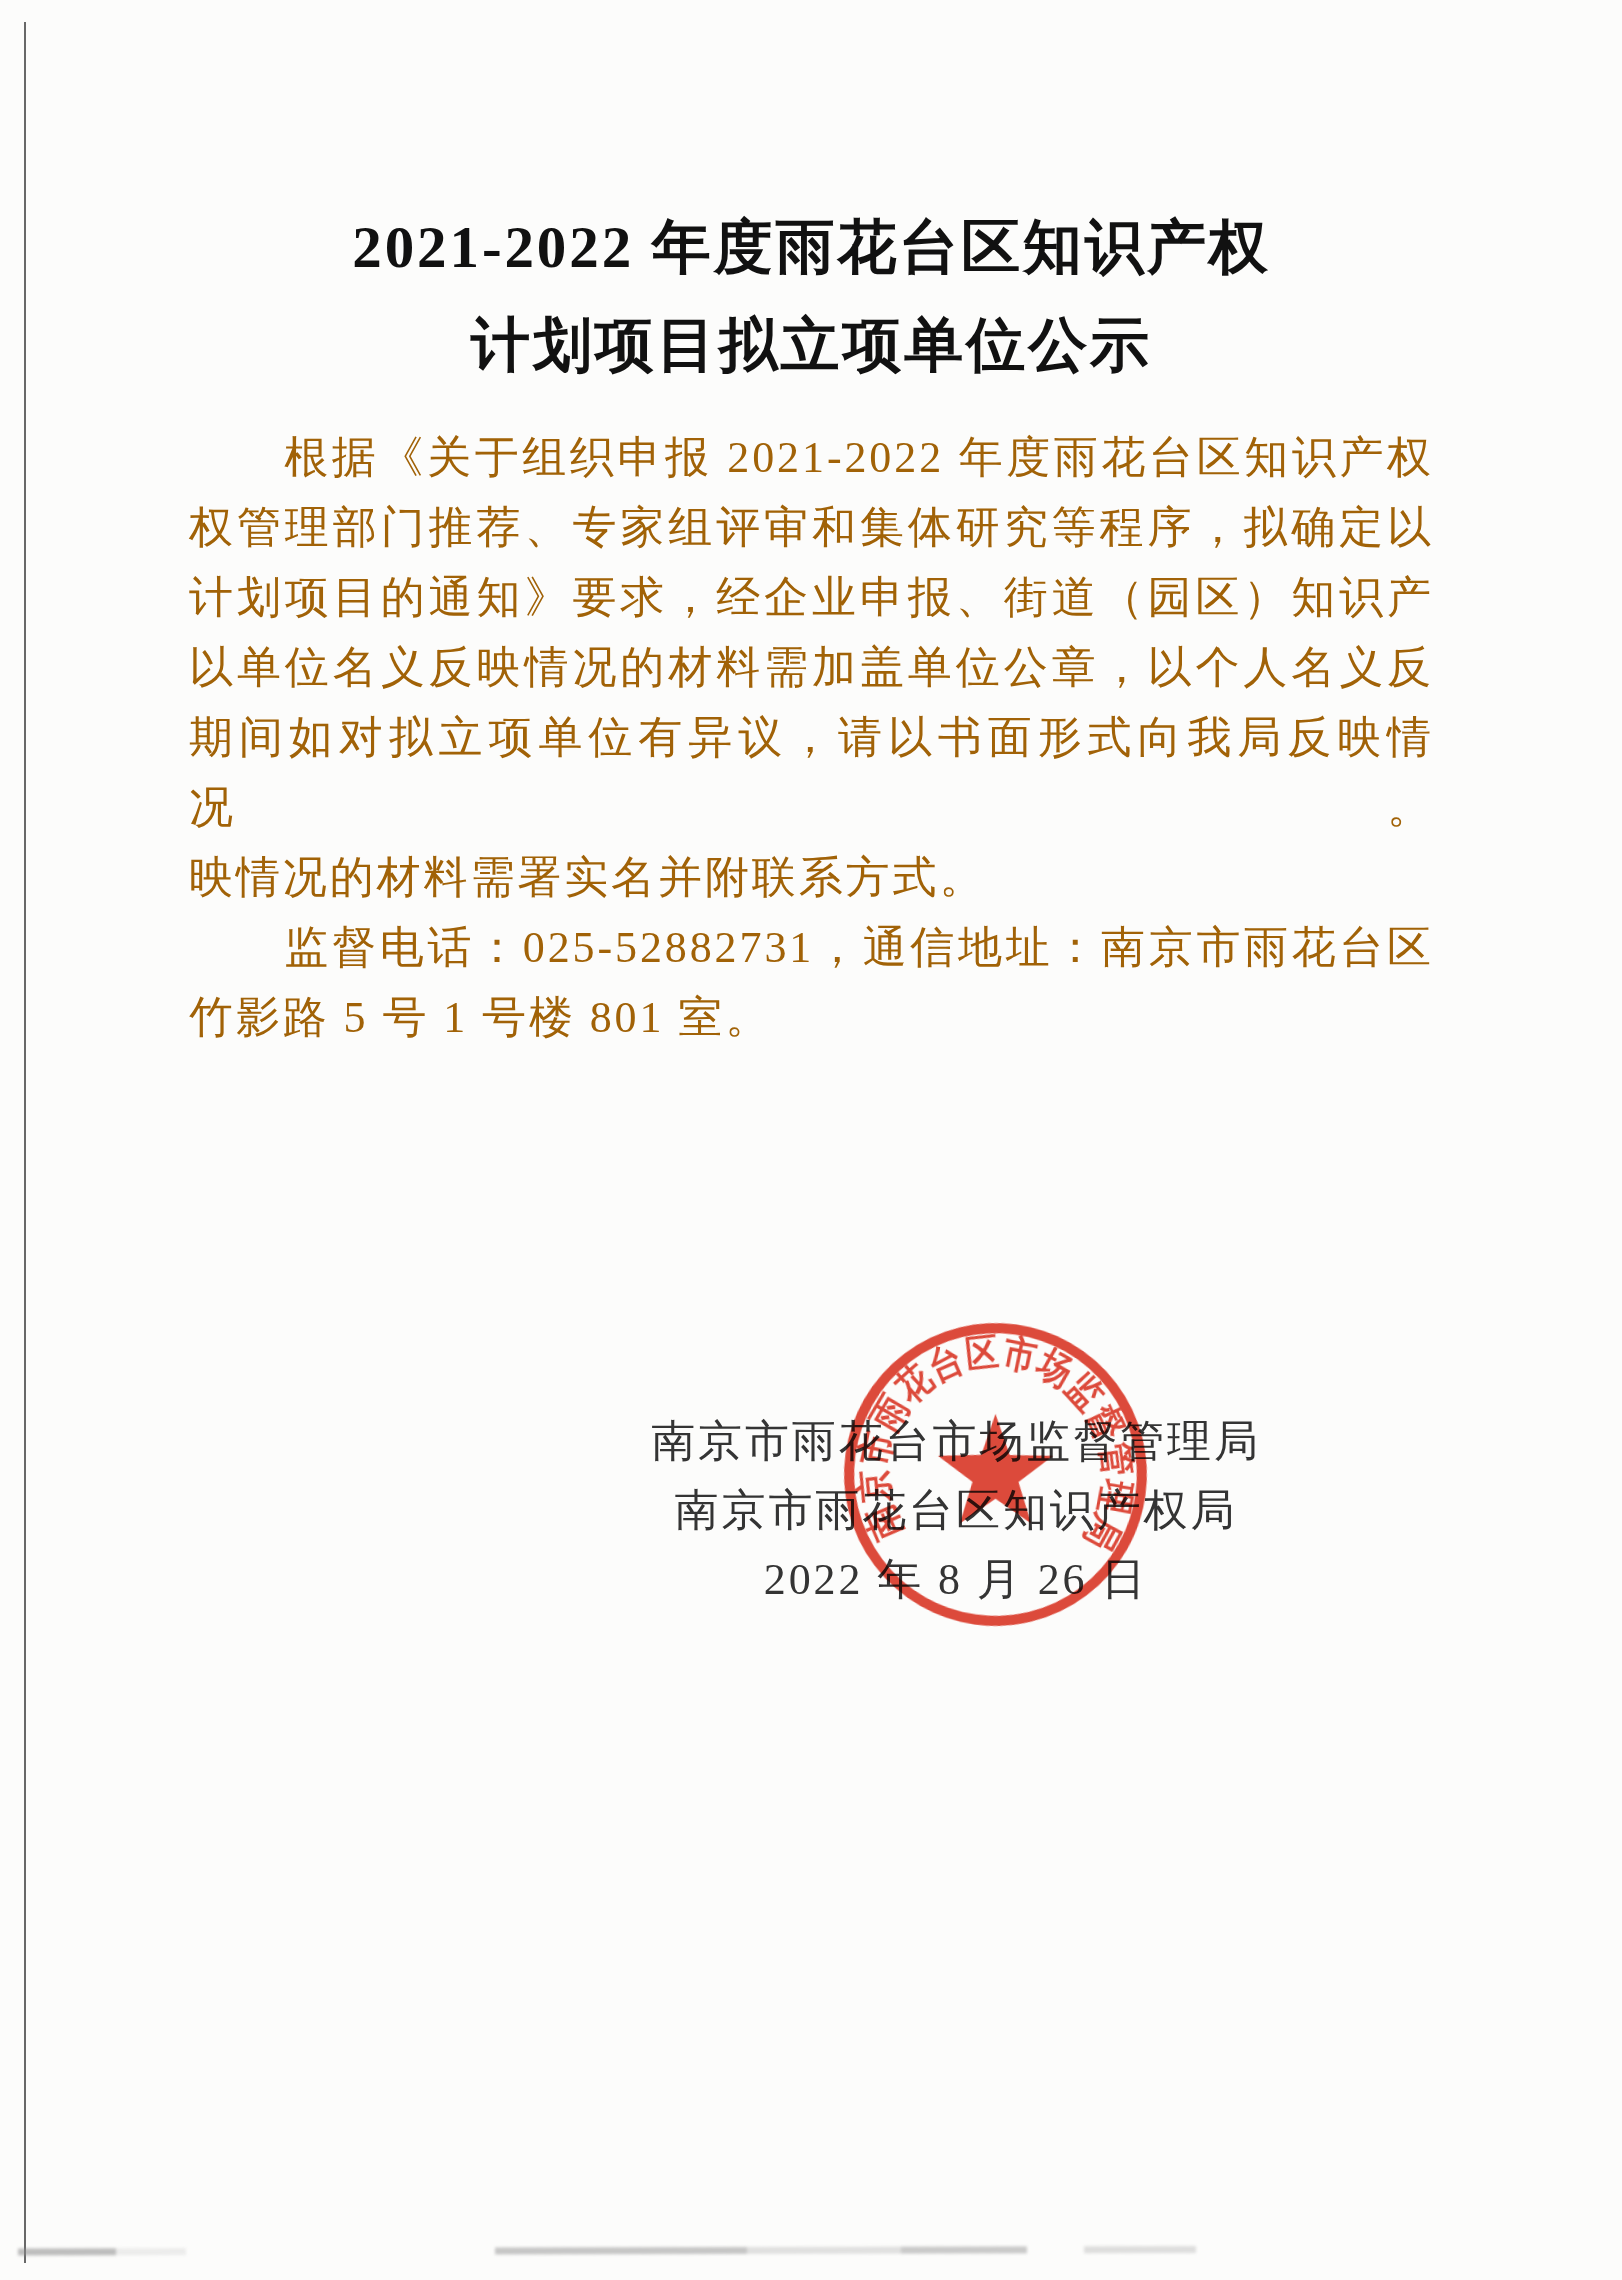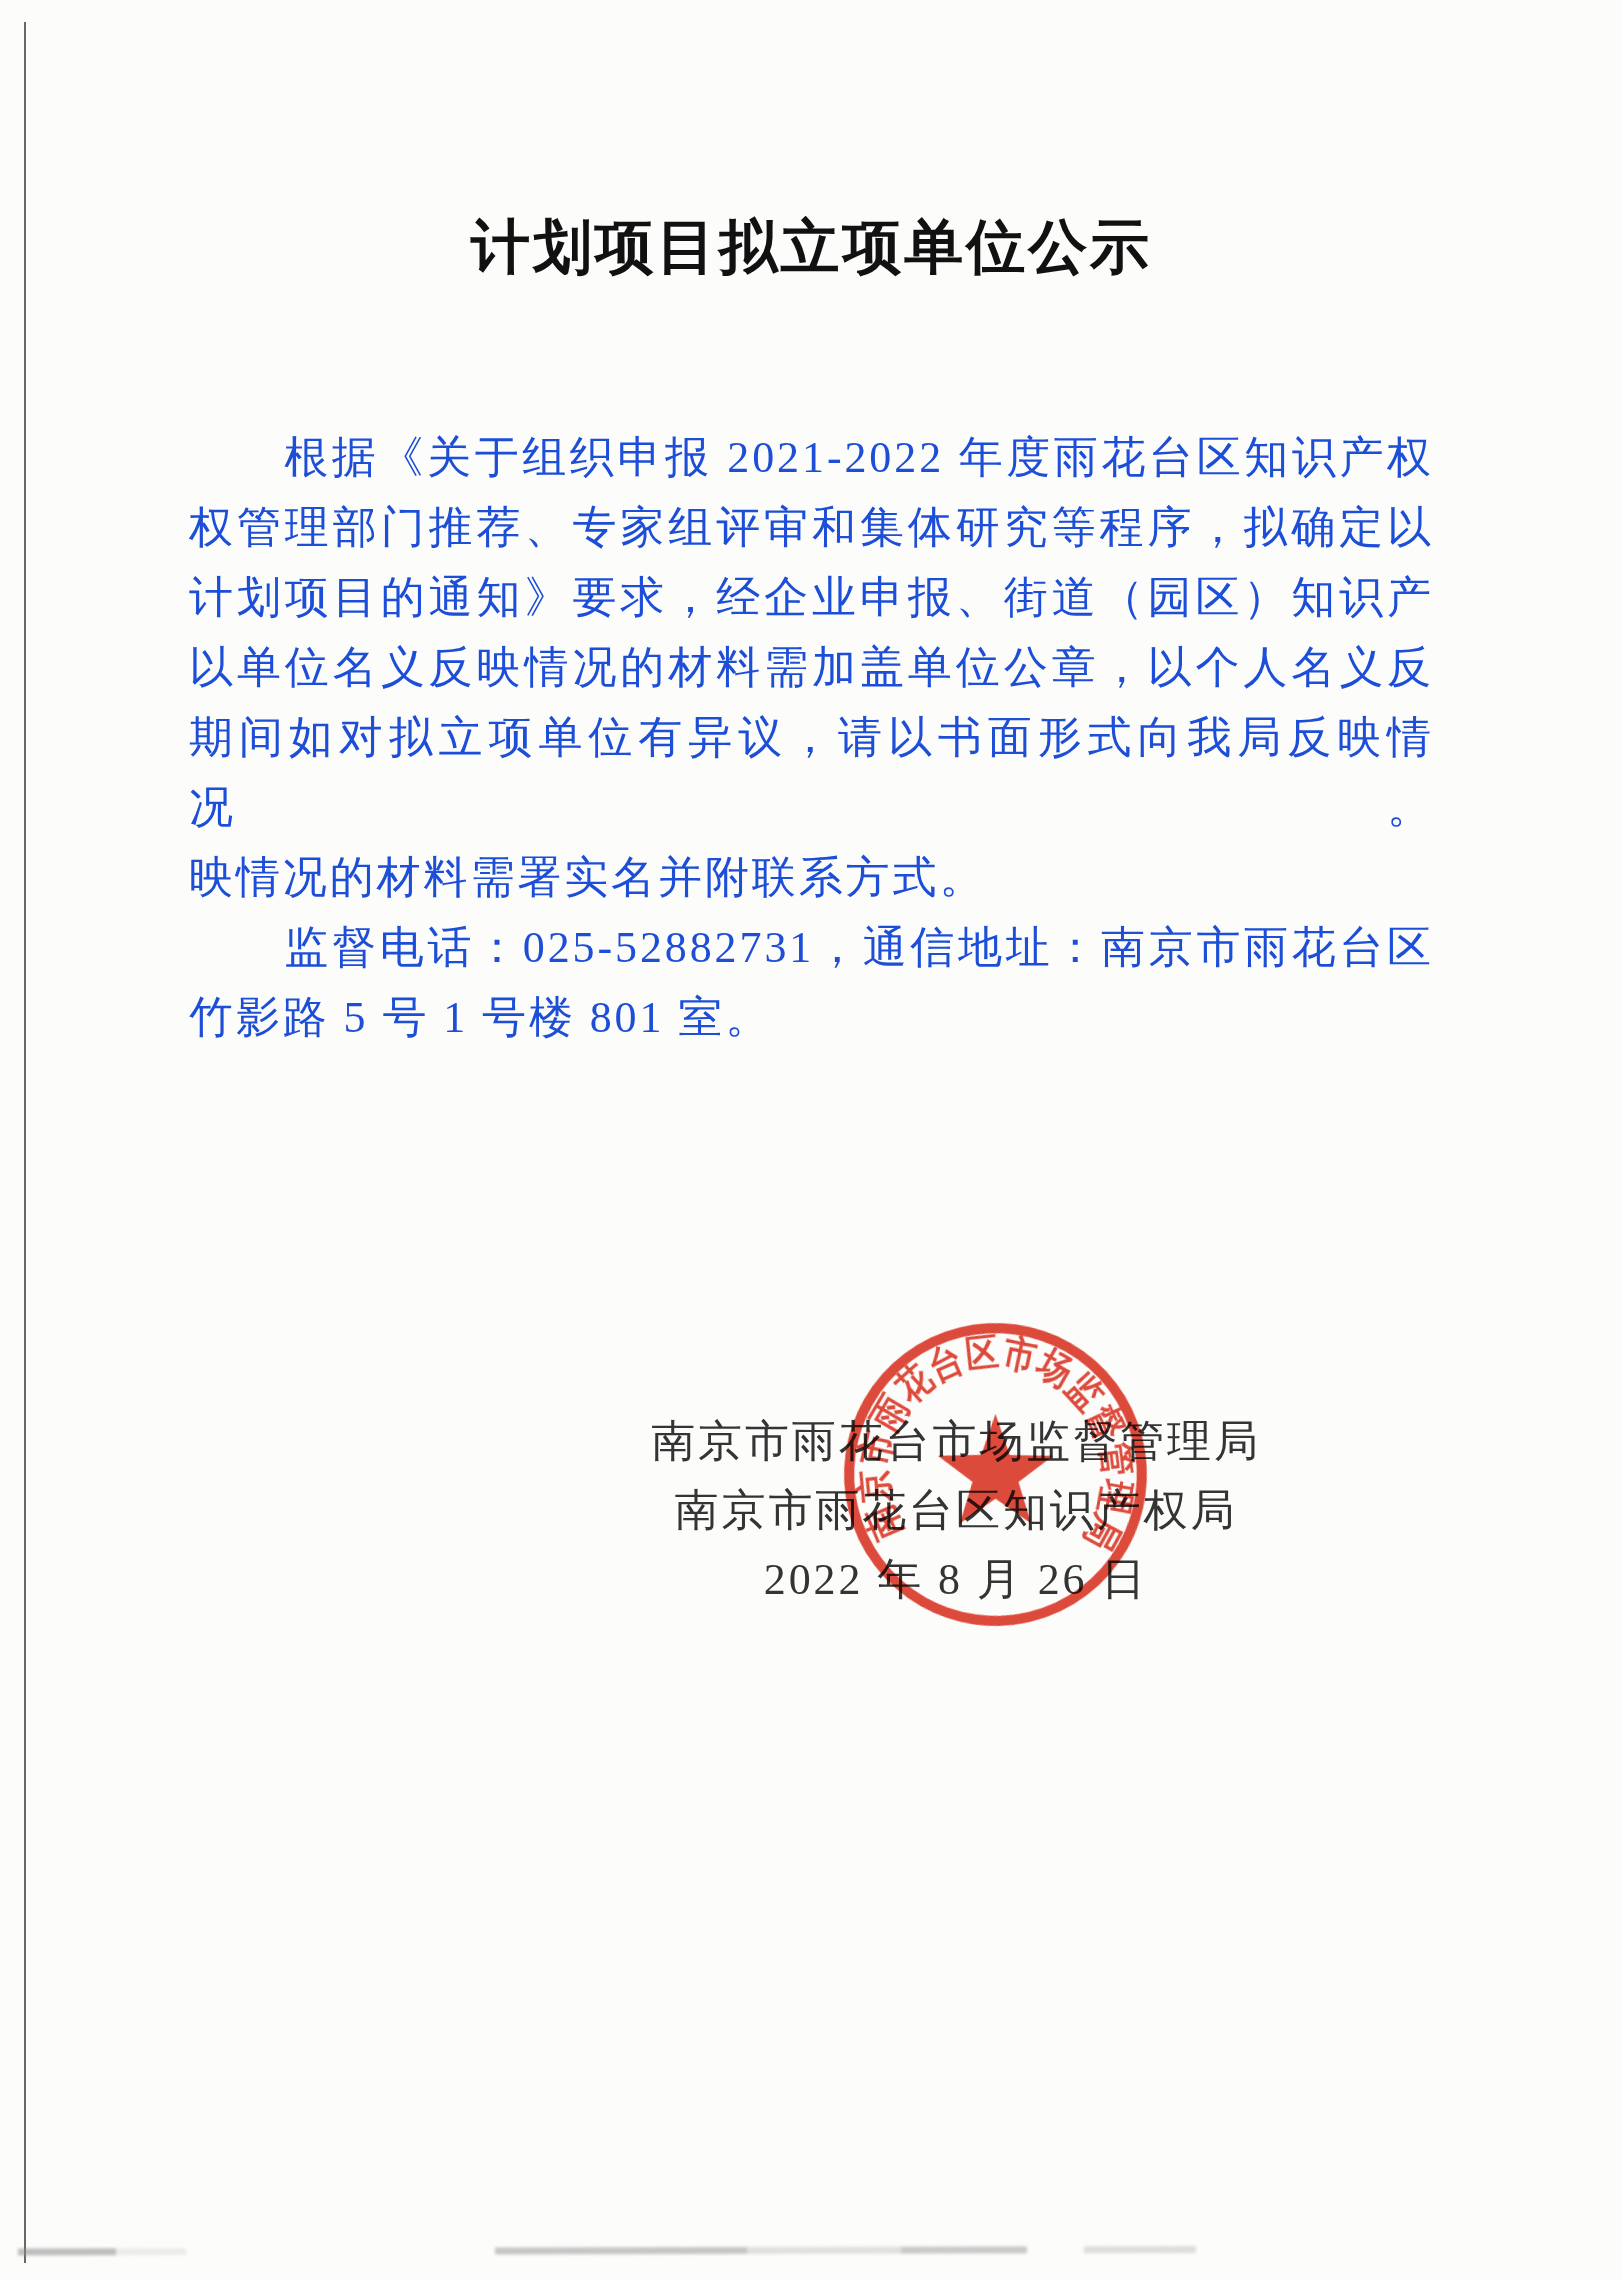--- a/index.html
+++ b/index.html
@@ -28,21 +28,21 @@
   
   .title-block{
     position:absolute;left:189px;top:198px;width:1245px;
     text-align:center;font-weight:bold;color:#111;
     font-size:59px;line-height:98px;letter-spacing:2.9px;
   }
   
   .body-block{
     position:absolute;left:189px;top:423px;width:1245px;
     font-size:44px;line-height:70px;letter-spacing:2.9px;
-    color:#1d4ed8;
+    color:#a16207;
   }
   .ln{white-space:nowrap;}
   .ln.full{white-space:normal;text-align:justify;text-align-last:justify;}
   
   .sig-block{
     position:absolute;left:549px;top:1407px;width:814px;
     text-align:center;font-size:44px;line-height:69px;letter-spacing:2.9px;
     color:#343434;
   }
   
@@ -55,20 +55,21 @@
   .stamp svg{width:100%;height:100%;}
 </style>
 </head>
 <body>
 
 <div class="page">
 
   <div class="left-line"></div>
 
   <div class="title-block">
+    <div>2021-2022 年度雨花台区知识产权</div>
     <div>计划项目拟立项单位公示</div>
   </div>
 
   <div class="body-block">
     <div class="ln full">　　根据《关于组织申报 2021-2022 年度雨花台区知识产权</div>
     <div class="ln full">权管理部门推荐、专家组评审和集体研究等程序，拟确定以</div>
     <div class="ln full">计划项目的通知》要求，经企业申报、街道（园区）知识产</div>
     <div class="ln full">以单位名义反映情况的材料需加盖单位公章，以个人名义反</div>
     <div class="ln full">期间如对拟立项单位有异议，请以书面形式向我局反映情况。</div>
     <div class="ln">映情况的材料需署实名并附联系方式。</div>

